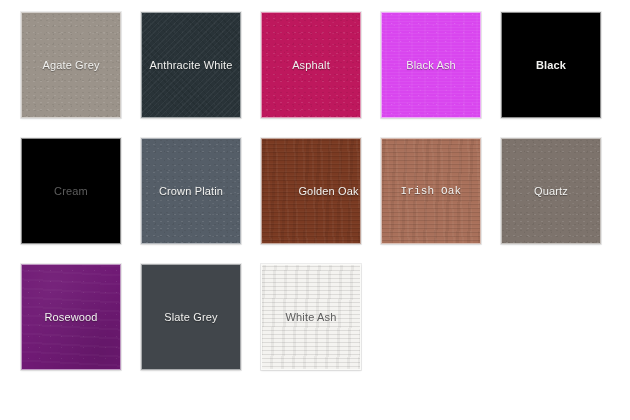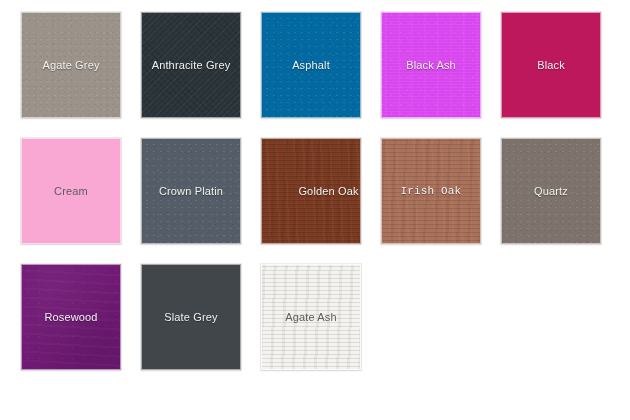--- a/index.html
+++ b/index.html
@@ -139,35 +139,35 @@
 </head>
 <body style="background: rgb(255, 255, 255);">
 
 <div id="swatch-grid" style="grid-template-columns: repeat(5, 100px); grid-template-rows: repeat(3, 106px);">
     <div class="swatch" style="background: rgb(155, 147, 138);">
       <span class="tex tex-grain"></span>
       <span class="swatch-label label-light">Agate Grey</span>
     </div>
     <div class="swatch" style="background: rgb(41, 51, 56);">
       <span class="tex tex-weave"></span>
-      <span class="swatch-label label-light">Anthracite Grey</span>
+      <span class="swatch-label label-light">Anthracite White</span>
     </div>
-    <div class="swatch" style="background: #0369a1;">
+    <div class="swatch" style="background: #be185d;">
       <span class="tex tex-grain"></span>
       <span class="swatch-label label-light">Asphalt</span>
     </div>
     <div class="swatch" style="background: #d946ef;">
       <span class="tex tex-wood-fleck"></span>
       <span class="swatch-label label-light">Black Ash</span>
     </div>
-    <div class="swatch" style="background: #be185d;">
+    <div class="swatch" style="background: #000000; font-weight: bold;">
       <span class="tex tex-flat"></span>
       <span class="swatch-label label-light">Black</span>
     </div>
-    <div class="swatch" style="background: #f9a8d4;">
+    <div class="swatch" style="background: #000000;">
       <span class="tex tex-flat"></span>
       <span class="swatch-label label-dark">Cream</span>
     </div>
     <div class="swatch" style="background: rgb(85, 94, 104);">
       <span class="tex tex-grain"></span>
       <span class="swatch-label label-light">Crown Platin</span>
     </div>
     <div class="swatch" style="background: rgb(122, 58, 34); padding-left: 35px;">
       <span class="tex tex-wood"></span>
       <span class="swatch-label label-light">Golden Oak</span>
@@ -183,15 +183,15 @@
     <div class="swatch" style="background: #701a75;">
       <span class="tex tex-cloud"></span>
       <span class="swatch-label label-light">Rosewood</span>
     </div>
     <div class="swatch" style="background: rgb(65, 70, 75);">
       <span class="tex tex-flat"></span>
       <span class="swatch-label label-light">Slate Grey</span>
     </div>
     <div class="swatch" style="background: rgb(244, 243, 240);">
       <span class="tex tex-wood"></span>
-      <span class="swatch-label label-dark">Agate Ash</span>
+      <span class="swatch-label label-dark">White Ash</span>
     </div>
   </div>
 
 </body></html>

